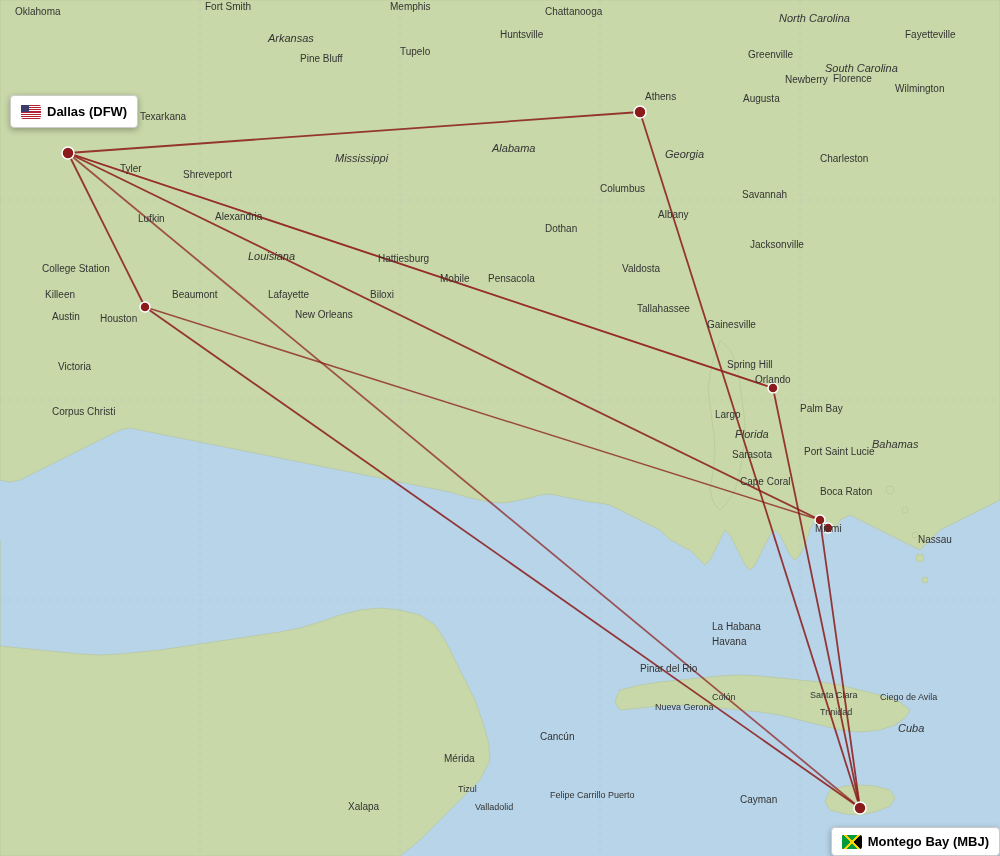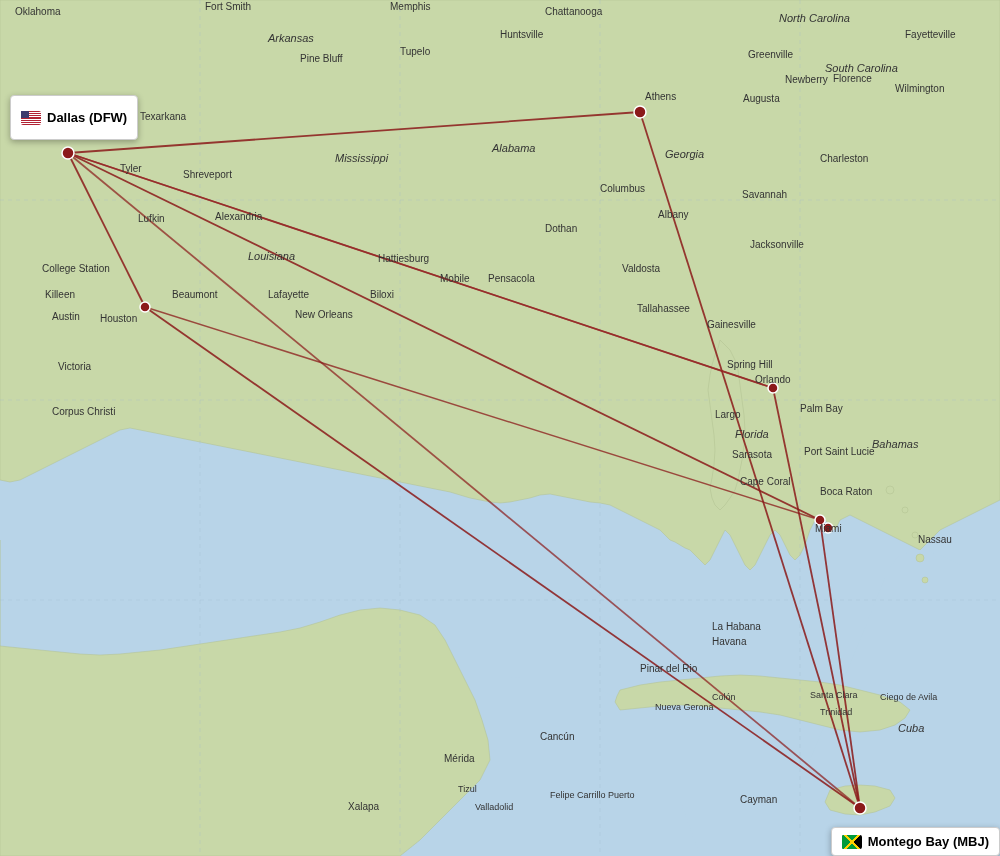--- a/index.html
+++ b/index.html
@@ -19,21 +19,21 @@
       left: 0;
       width: 100%;
       height: 100%;
     }
 
     .origin-label {
       position: absolute;
       background: white;
       border: 1px solid #ccc;
       border-radius: 4px;
-      padding: 14px 10px;
+      padding: 8px 10px;
       font-size: 13px;
       font-weight: bold;
       display: flex;
       align-items: center;
       gap: 6px;
       box-shadow: 0 2px 6px rgba(0,0,0,0.3);
       z-index: 10;
     }
 
     .destination-label {

